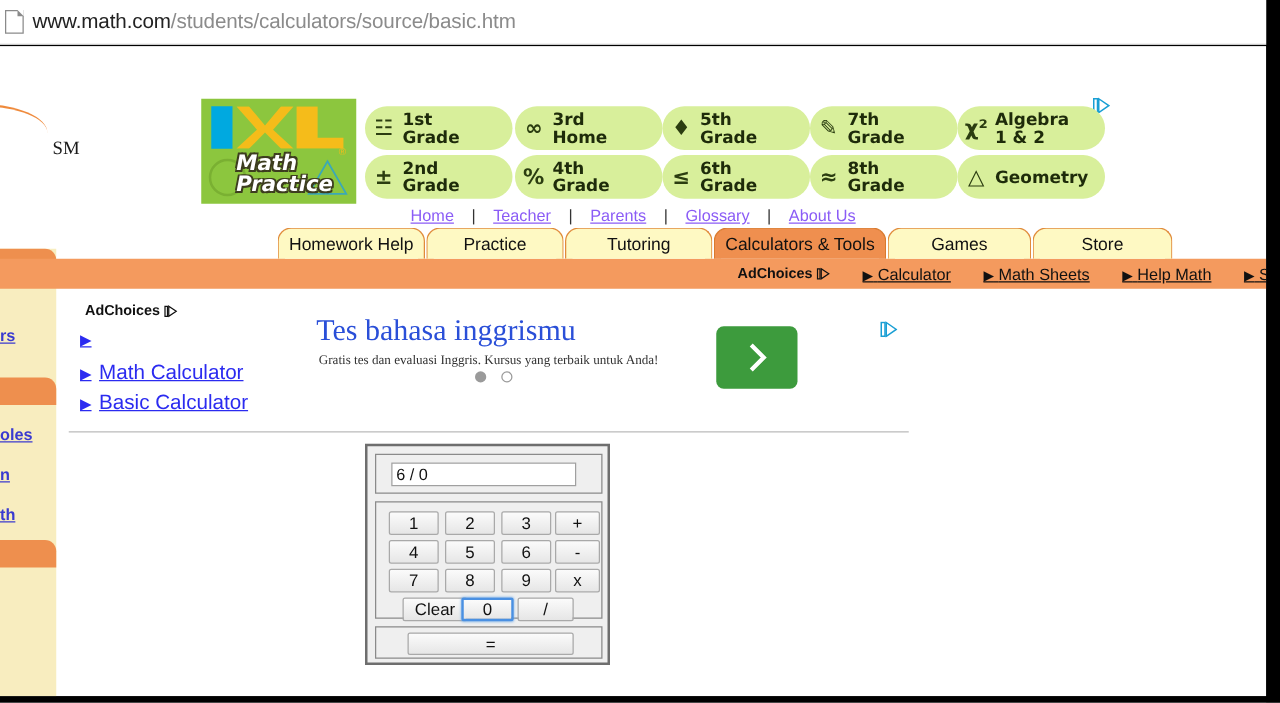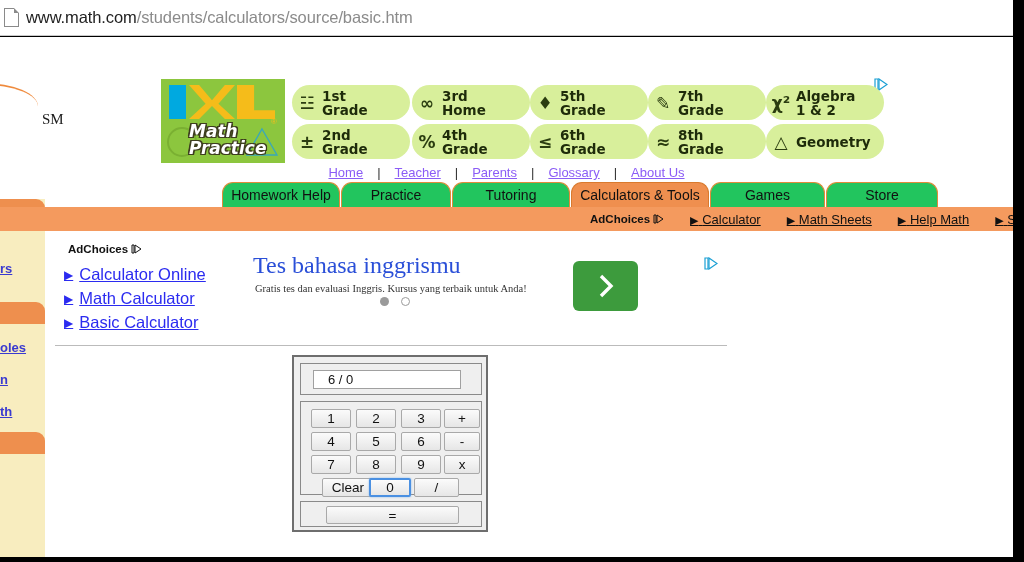--- a/index.html
+++ b/index.html
@@ -96,21 +96,21 @@
   .navlinks{
     position:absolute;left:0;top:128px;width:1013px;text-align:center;
     font-size:13px;color:#2b2bb5;
   }
   .navlinks a{color:#8b5cf6;text-decoration:underline;margin:0 2px;font-family:"Liberation Sans", sans-serif;}
   .navlinks .sep{color:#333;margin:0 12px;text-decoration:none;display:inline-block;}
 
   
   .tabbar{position:absolute;left:0;top:145px;width:1013px;height:29px;}
   .tab{
-    position:absolute;top:0;height:25px;background:#22c55e;
+    position:absolute;top:0;height:25px;background:#fef9c3;
     border:1px solid #e08b3a;border-bottom:none;
     border-top-left-radius:11px;border-top-right-radius:11px;
     display:flex;align-items:center;justify-content:center;
     font-size:14px;color:#111;box-sizing:border-box;
   }
   .tab.active{background:#ef8f4f;border-color:#d97a2e;}
   .orangebar{position:absolute;left:0;top:170px;width:1013px;height:24px;background:#f49a5e;}
   .toprow{
     position:absolute;left:0;top:171px;width:1013px;height:22px;
     display:flex;align-items:center;font-size:13px;color:#111;
@@ -146,21 +146,21 @@
     background:#efefef;border:2px solid #6e6e6e;box-sizing:border-box;
   }
   .calc-sec{
     position:absolute;left:6px;background:#efefef;border:1.5px solid #8a8a8a;box-sizing:border-box;
   }
   .calc-disp-wrap{top:6px;width:182px;height:32px;}
   .calc-display{
     position:absolute;left:12px;top:6px;width:148px;height:19px;
     background:#fff;border:1px solid #a0a0a0;box-sizing:border-box;
     font-family:"Liberation Sans", sans-serif;font-size:13px;color:#111;
-    padding:0 14px;line-height:17px;outline:none;
+    padding:0 3px;line-height:17px;outline:none;
   }
   .calc-pad{top:44px;width:182px;height:94px;}
   .calc-eqsec{top:144px;width:182px;height:26px;}
   .btn{
     position:absolute;background:linear-gradient(#fbfbfb,#e6e6e6);
     border:1px solid #a9a9a9;border-radius:2px;box-sizing:border-box;
     font-family:"Liberation Sans", sans-serif;font-size:13.5px;color:#111;
     display:flex;align-items:center;justify-content:center;cursor:default;padding:0;
   }
   .btn.focused{border:2px solid #4a90e2;box-shadow:0 0 2px #7fb3ea;}
@@ -304,21 +304,20 @@
     <div class="adzone">
       <div class="adchoices-lbl">
         <span>AdChoices</span>
         <svg width="11" height="10" viewBox="0 0 11 10">
           <polygon points="1,1 1,9 3,9 3,1" fill="none" stroke="#111" stroke-width="1"></polygon>
           <polygon points="4,1 10,5 4,9" fill="none" stroke="#111" stroke-width="1"></polygon>
         </svg>
       </div>
       <a class="ad-link" style="top:33px;">
         <span class="tri">▶</span>
-        <span>Calculator Online</span>
       </a>
       <a class="ad-link" style="top:57px;">
         <span class="tri">▶</span>
         <span>Math Calculator</span>
       </a>
       <a class="ad-link" style="top:81px;">
         <span class="tri">▶</span>
         <span>Basic Calculator</span>
       </a>
 

